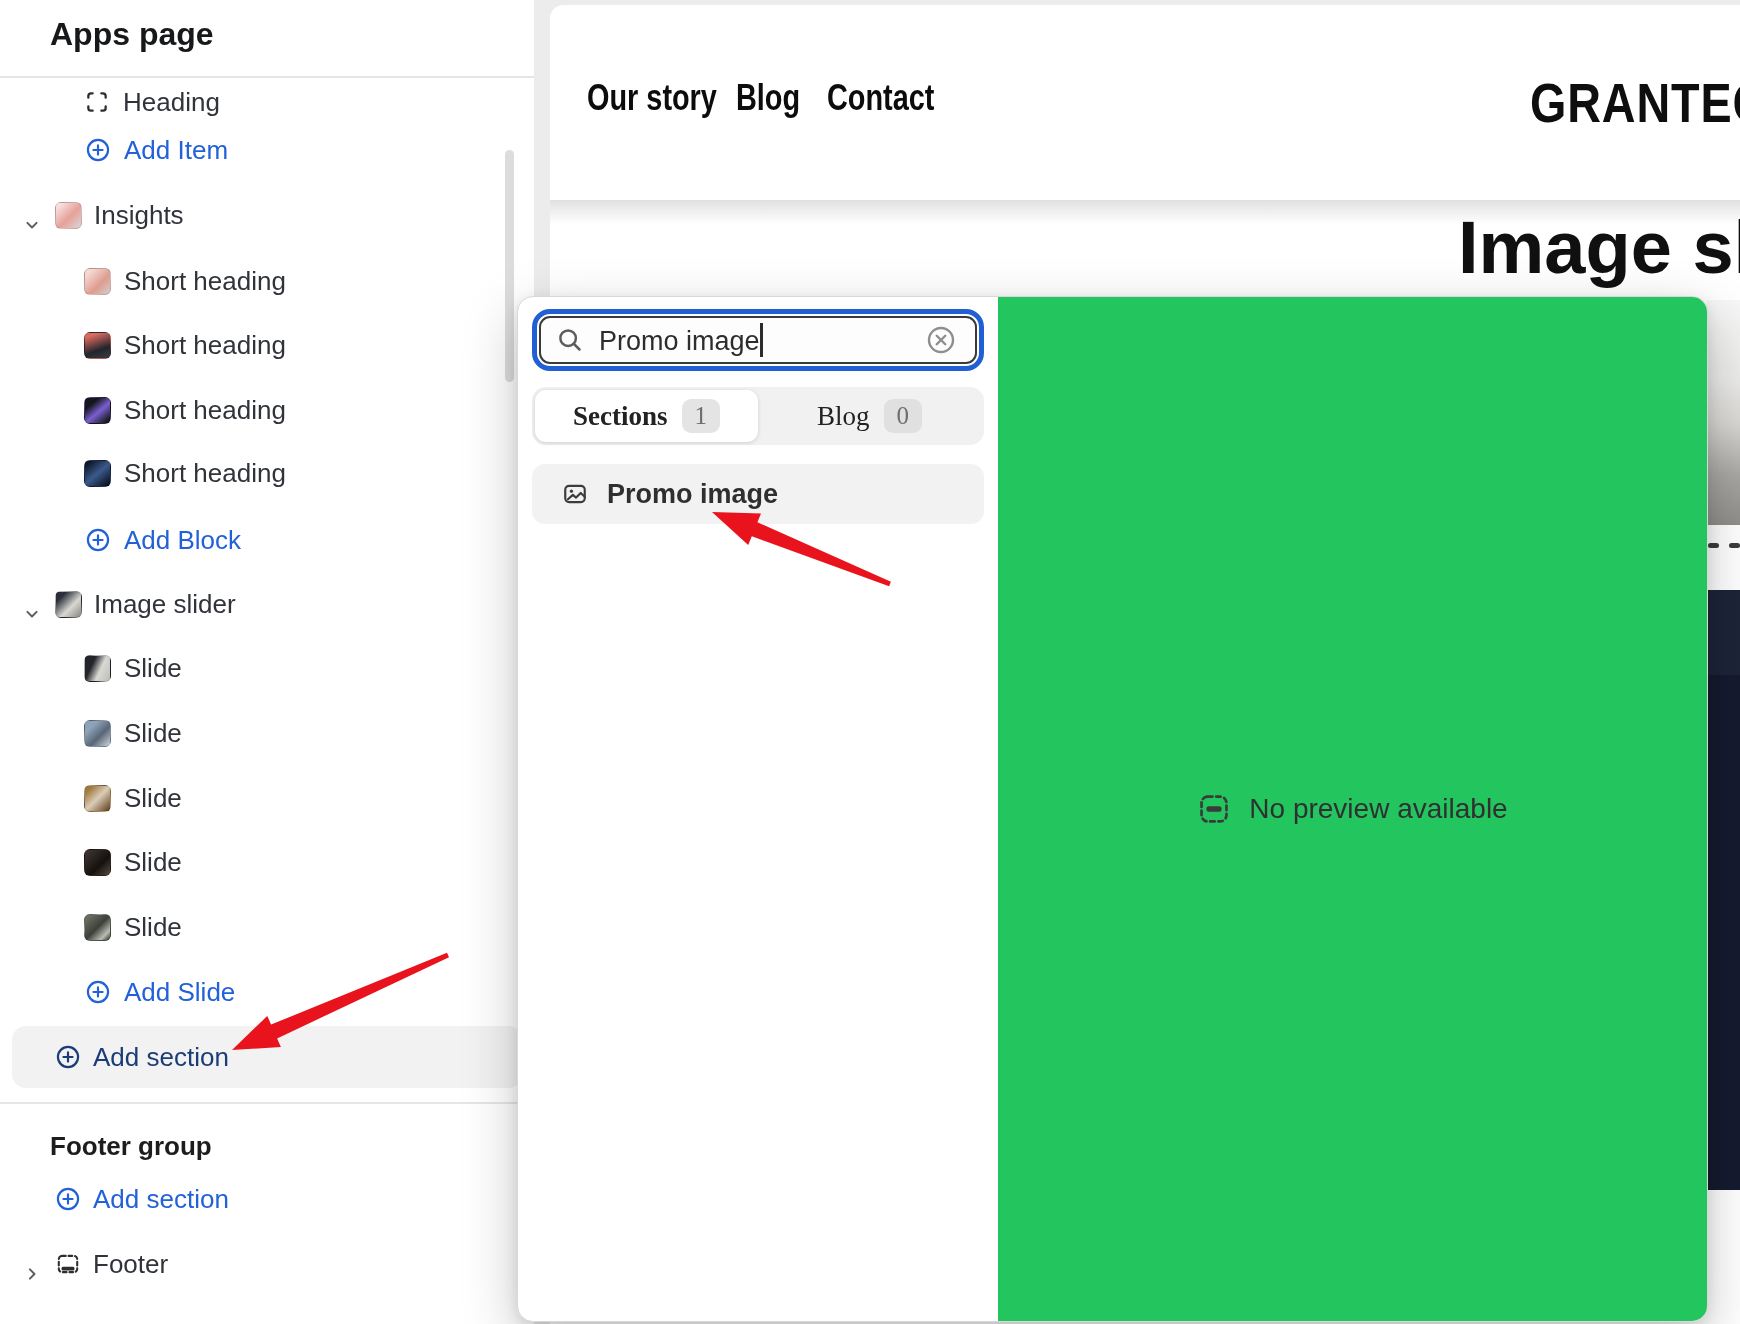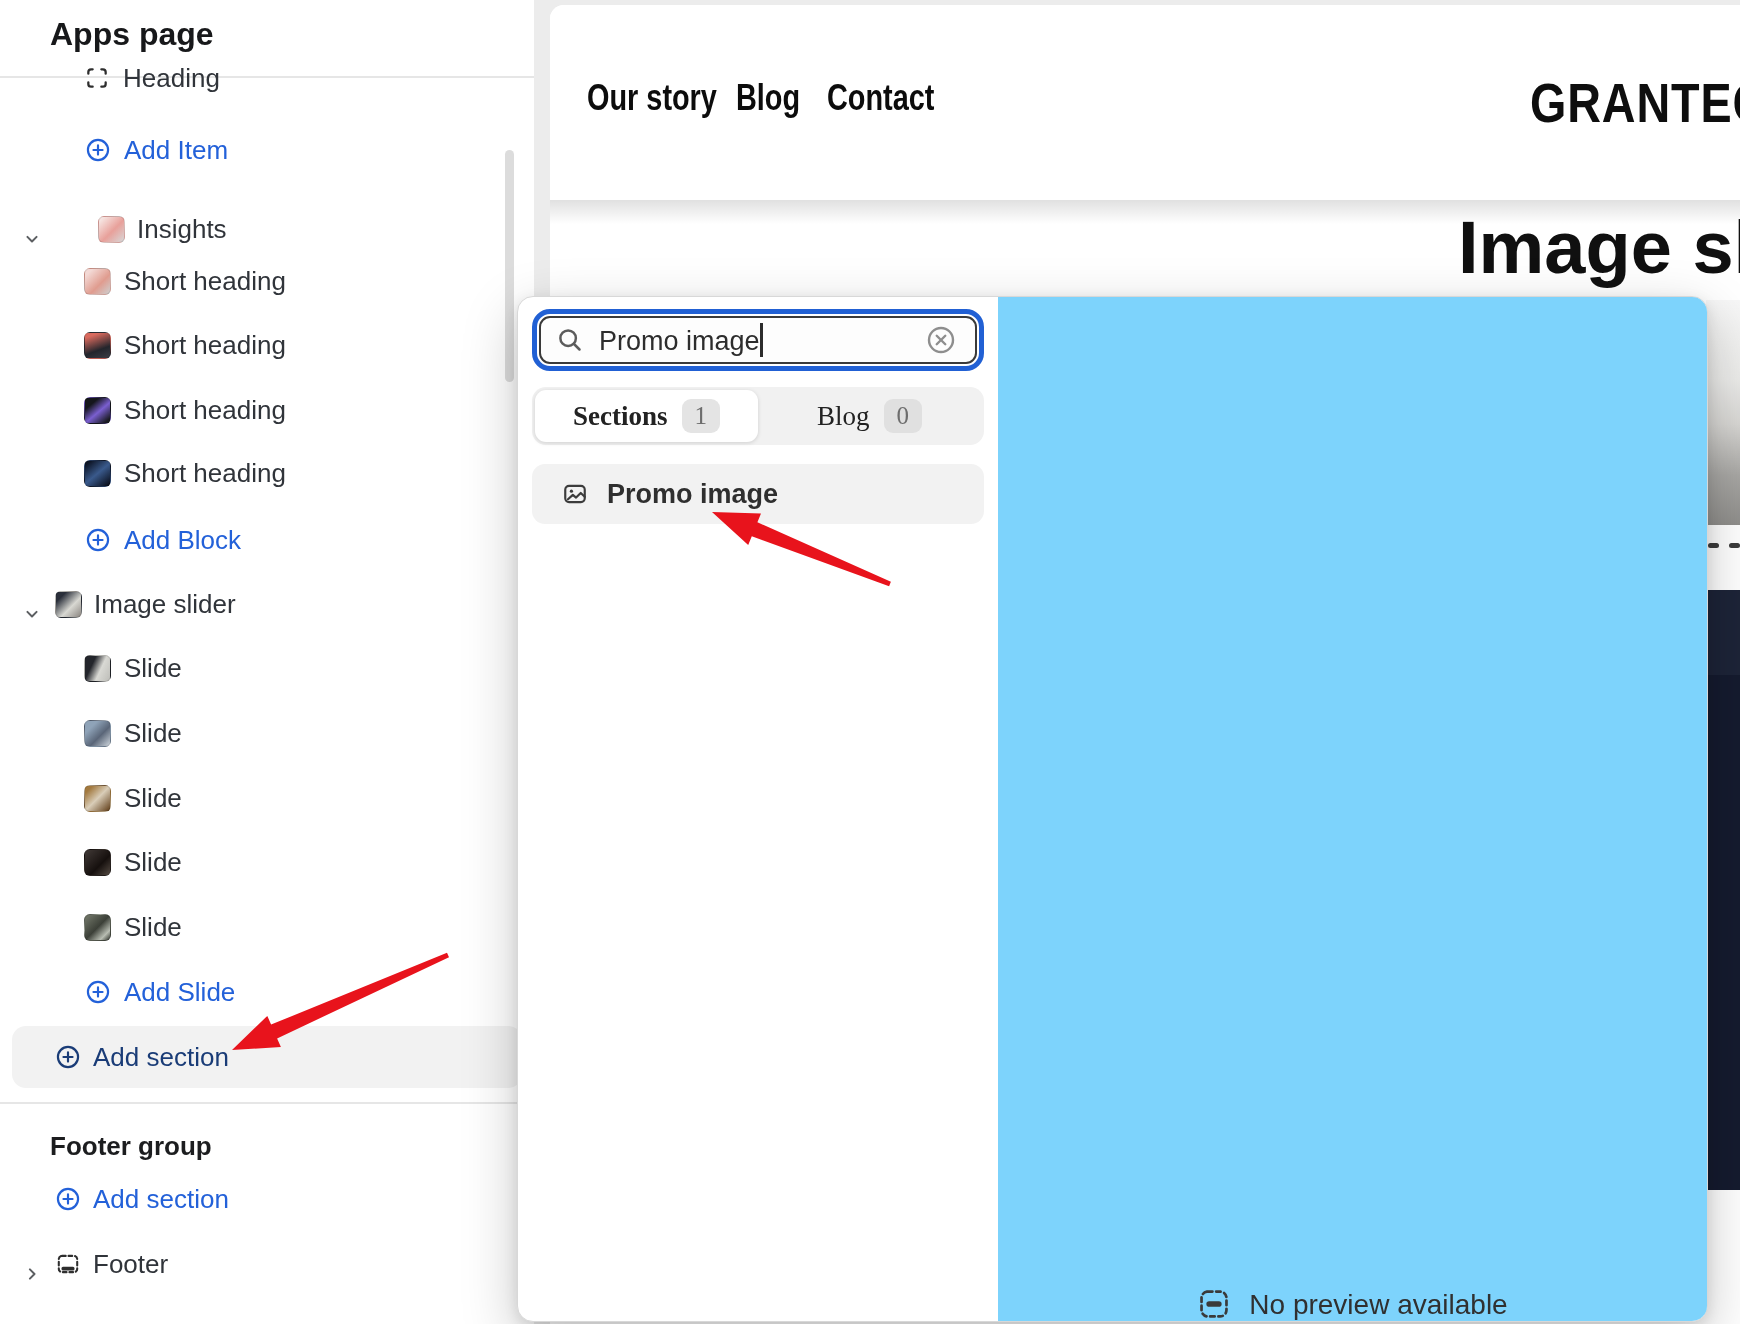--- a/index.html
+++ b/index.html
@@ -53,22 +53,22 @@
   .thumb-slide-1 { background:linear-gradient(115deg,#23252b 30%,#d9d9d4 60%,#bdbdb8 100%); }
   .thumb-slide-2 { background:linear-gradient(135deg,#8fa3b8 25%,#5a6678 60%,#cfd6dd 100%); }
   .thumb-slide-3 { background:linear-gradient(135deg,#a2793f 15%,#d9cdb8 50%,#6b4a26 95%); }
   .thumb-slide-4 { background:linear-gradient(135deg,#3a3330 10%,#16100e 60%,#544a42 100%); }
   .thumb-slide-5 { background:linear-gradient(135deg,#6a6f62 10%,#3c4038 50%,#b8bdb2 80%,#2e322b 100%); }
 
   
   .popup { position:absolute; left:517px; top:296px; width:1191px; height:1026px;
     background:#fff; border:1px solid #d8d8d8; border-radius:16px; z-index:10;
     box-shadow:0 18px 55px rgba(0,0,0,.22), 0 4px 14px rgba(0,0,0,.10); }
-  .popup-pane { position:absolute; left:480px; top:0; right:0; bottom:0; background:#7dd3fc;
-    border-radius:0 15px 15px 0; display:flex; align-items:flex-end; justify-content:center; gap:18px; }
+  .popup-pane { position:absolute; left:480px; top:0; right:0; bottom:0; background:#22c55e;
+    border-radius:0 15px 15px 0; display:flex; align-items:center; justify-content:center; gap:18px; }
   .pane-msg { font-size:28px; color:#303030; }
   .search-wrap { position:absolute; left:14px; top:12px; width:452px; height:62px;
     border:5px solid #2160d4; border-radius:18px; background:#fff; padding:2px; }
   .search-box { width:100%; height:100%; border:2px solid #3a3a3a; border-radius:11px;
     background:#fdfdfd; display:flex; align-items:center; padding:0 18px 0 14px; }
   .search-text { font-size:27px; color:#2d2d2d; white-space:nowrap; flex:1 1 auto; }
   .caret { display:inline-block; width:3px; height:34px; background:#2c2c2c; vertical-align:-7px; }
   .tabs { position:absolute; left:14px; top:90px; width:452px; height:58px; background:#f1f1f1;
     border-radius:14px; padding:3px; display:flex;font-family:Liberation Serif, serif; }
   .tab { flex:1 1 0; display:flex; align-items:center; justify-content:center; gap:14px;
@@ -101,41 +101,41 @@
     <span class="strip-dash" style="left:1158px"></span>
     <span class="strip-dash" style="left:1179px"></span>
     <div class="strip-navy-a"></div>
     <div class="strip-navy-b"></div>
   </div>
 
   <aside class="sidebar">
     <div class="sidebar-title">Apps page</div>
     <div class="sidebar-divider" style="top:76px"></div>
     <div id="sb-rows">
-        <div class="sb-row" style="top: 56px;">
+        <div class="sb-row" style="top: 80px;">
           <span class="gap" style="width:84px"></span>
           <svg class="icn" viewBox="0 0 24 24" fill="none" stroke="#2e2e2e" stroke-width="2.1" stroke-linecap="round">
             <path d="M4 8V6.5A2.5 2.5 0 0 1 6.5 4H8"></path>
             <path d="M16 4h1.5A2.5 2.5 0 0 1 20 6.5V8"></path>
             <path d="M20 16v1.5a2.5 2.5 0 0 1-2.5 2.5H16"></path>
             <path d="M8 20H6.5A2.5 2.5 0 0 1 4 17.5V16"></path>
           </svg>
           <span class="gap" style="width:13px"></span>
           <span class="lbl">Heading</span>
         </div>
         <div class="sb-row add" style="top: 128px;">
           <span class="gap" style="width:85px"></span>
           <svg class="icn" viewBox="0 0 24 24" fill="none" stroke="#2361d9" stroke-width="2" stroke-linecap="round">
             <circle cx="12" cy="12" r="9.3"></circle>
             <path d="M12 7.8v8.4M7.8 12h8.4"></path>
           </svg>
           <span class="gap" style="width:13px"></span>
           <span class="lbl">Add Item</span>
         </div>
-        <div class="sb-row" style="top: 207px; padding-left: 43px;">
+        <div class="sb-row" style="top: 193px;">
           <span style="color:#5c5f62">
             <svg class="chev" viewBox="0 0 24 24" fill="none" stroke="currentColor" stroke-width="2.4" stroke-linecap="round" stroke-linejoin="round">
               <path d="M6.5 9.5 12 15l5.5-5.5"></path>
             </svg>
           </span>
           <span class="gap" style="width:55px"></span>
           <span class="thumb thumb-insights"></span>
           <span class="gap" style="width:12px"></span>
           <span class="lbl">Insights</span>
         </div>

